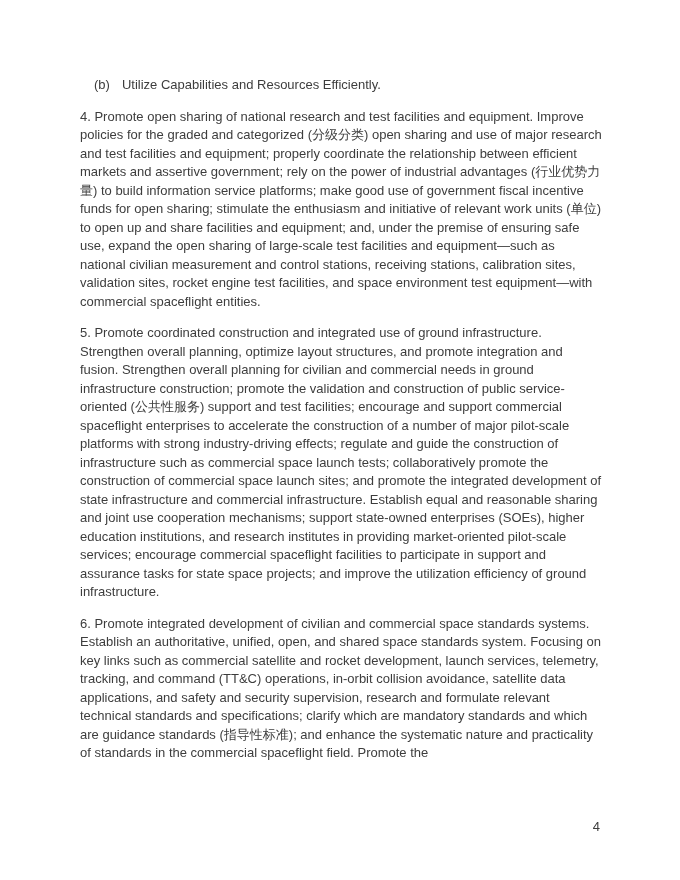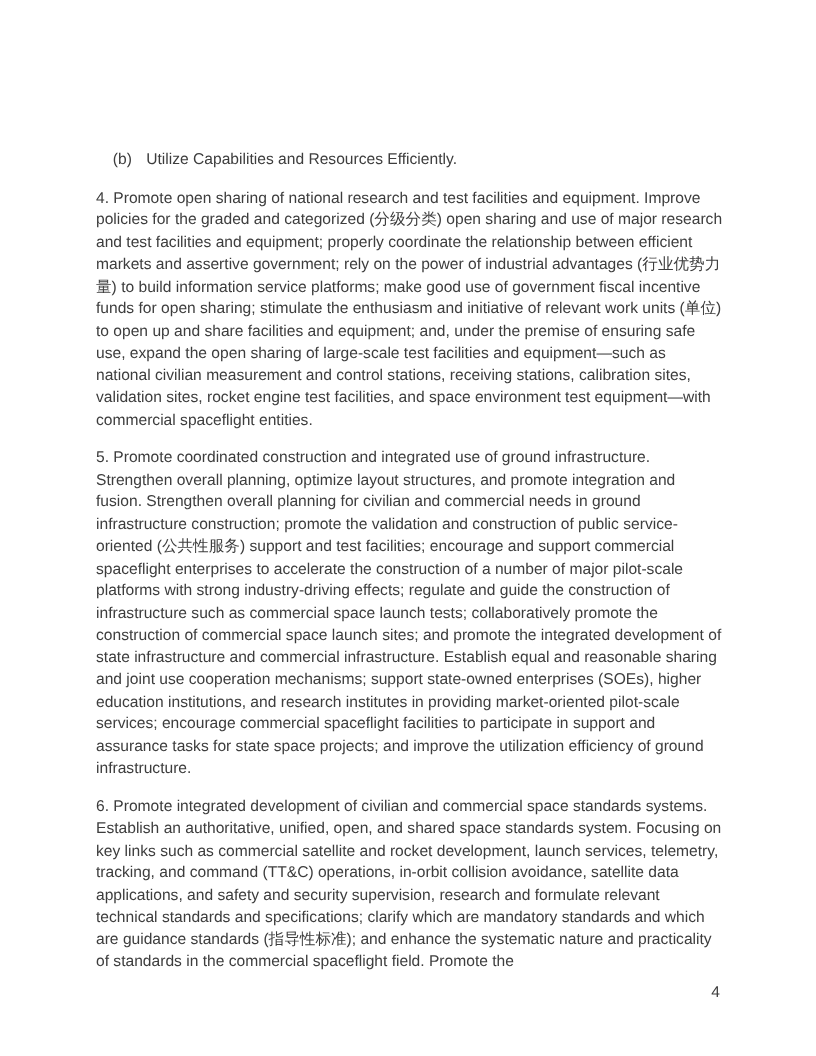--- a/index.html
+++ b/index.html
@@ -24,21 +24,20 @@
     right: 78px;
     font-size: 13px;
     line-height: 18.5px;
     text-align: left;
   }
   .para {
     margin: 0 0 13px 0;
   }
   .para.heading {
     padding-left: 14px;
-    margin-top: 48px;
   }
   .hlabel {
     margin-right: 12px;
   }
   .page-number {
     position: absolute;
     right: 80px;
     bottom: 44px;
     font-size: 13px;
     line-height: 18px;

